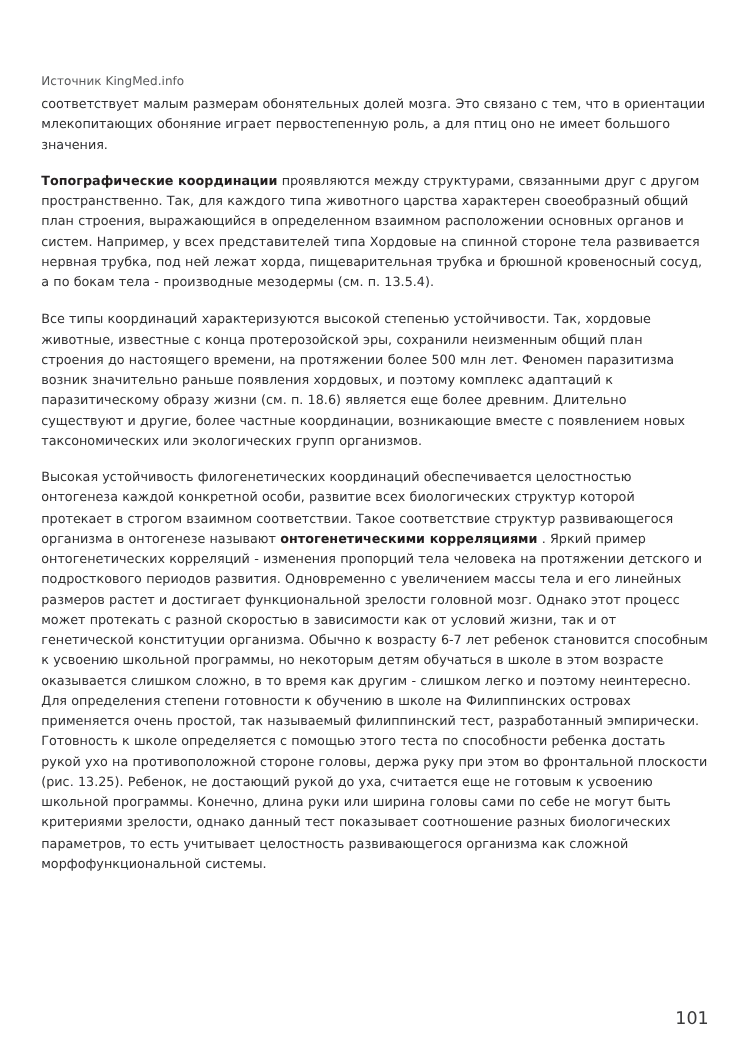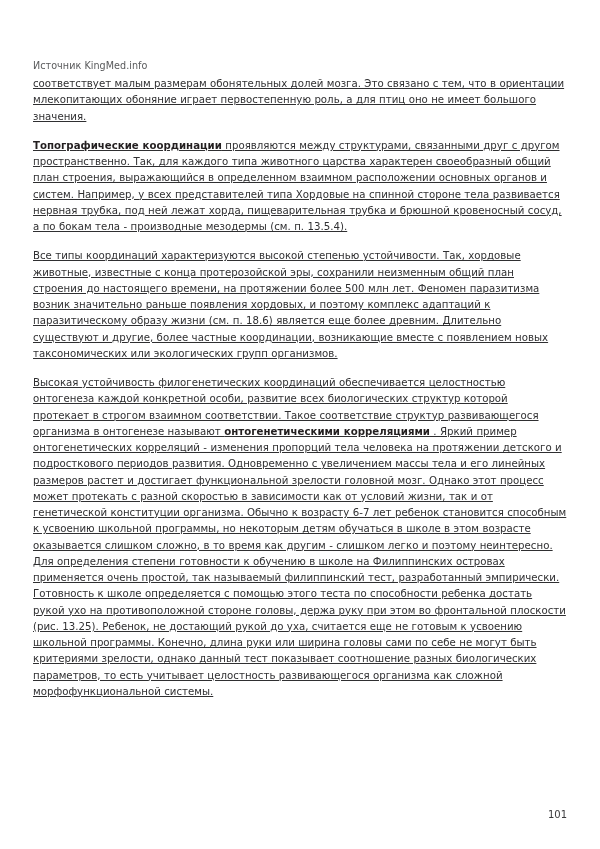--- a/index.html
+++ b/index.html
@@ -41,36 +41,35 @@
     width: 534px;
   }
   p.para {
     margin: 0 0 13px 0;
     font-size: 10.2px;
     line-height: 16.25px;
     color: #2f2f31;
     text-align: left;
     letter-spacing: 0.01px;
     word-spacing: 0.15px;
-    text-decoration: underline;
   }
   p.para:last-child {
     margin-bottom: 0;
   }
   b.term {
     font-weight: bold;
     color: #231f20;
   }
   .page-number {
     position: absolute;
     left: 0;
     top: 782px;
     width: 567px;
     text-align: right;
-    font-size: 10px;
+    font-size: 14px;
     line-height: 14px;
     color: #3a3a3c;
   }
 </style>
 </head>
 <body>
 
 <div class="page">
 
   <div class="source-header">Источник KingMed.info</div>

